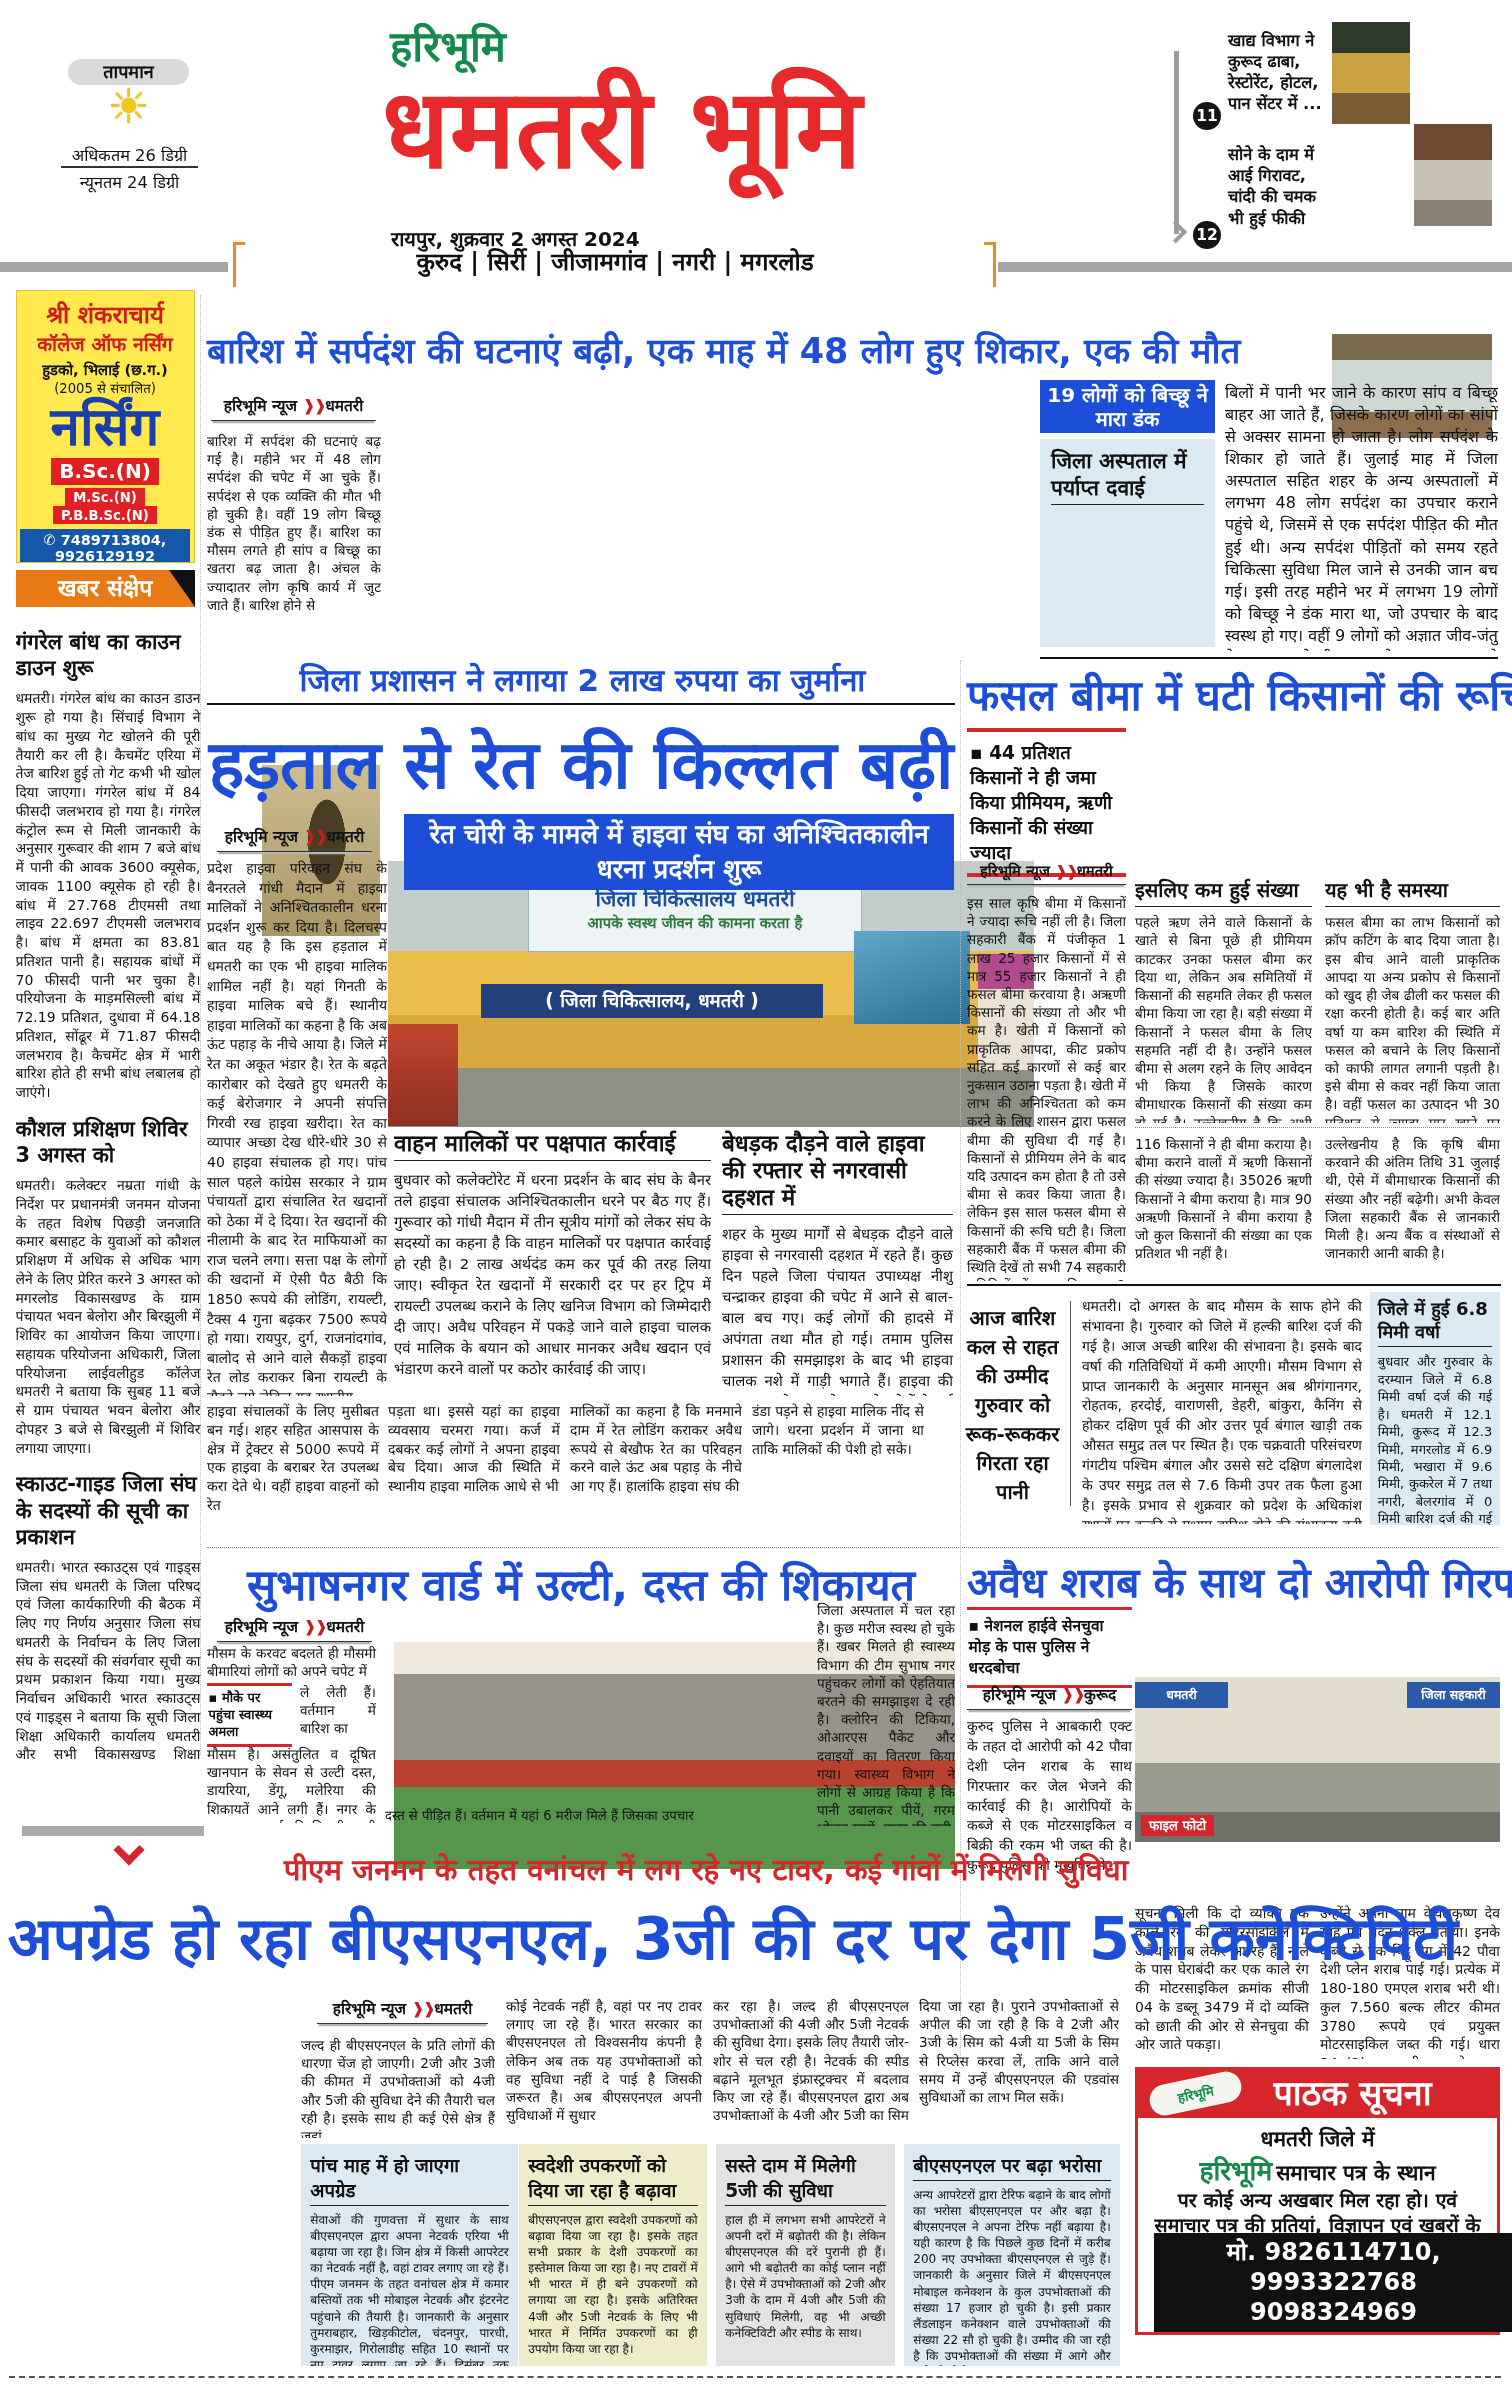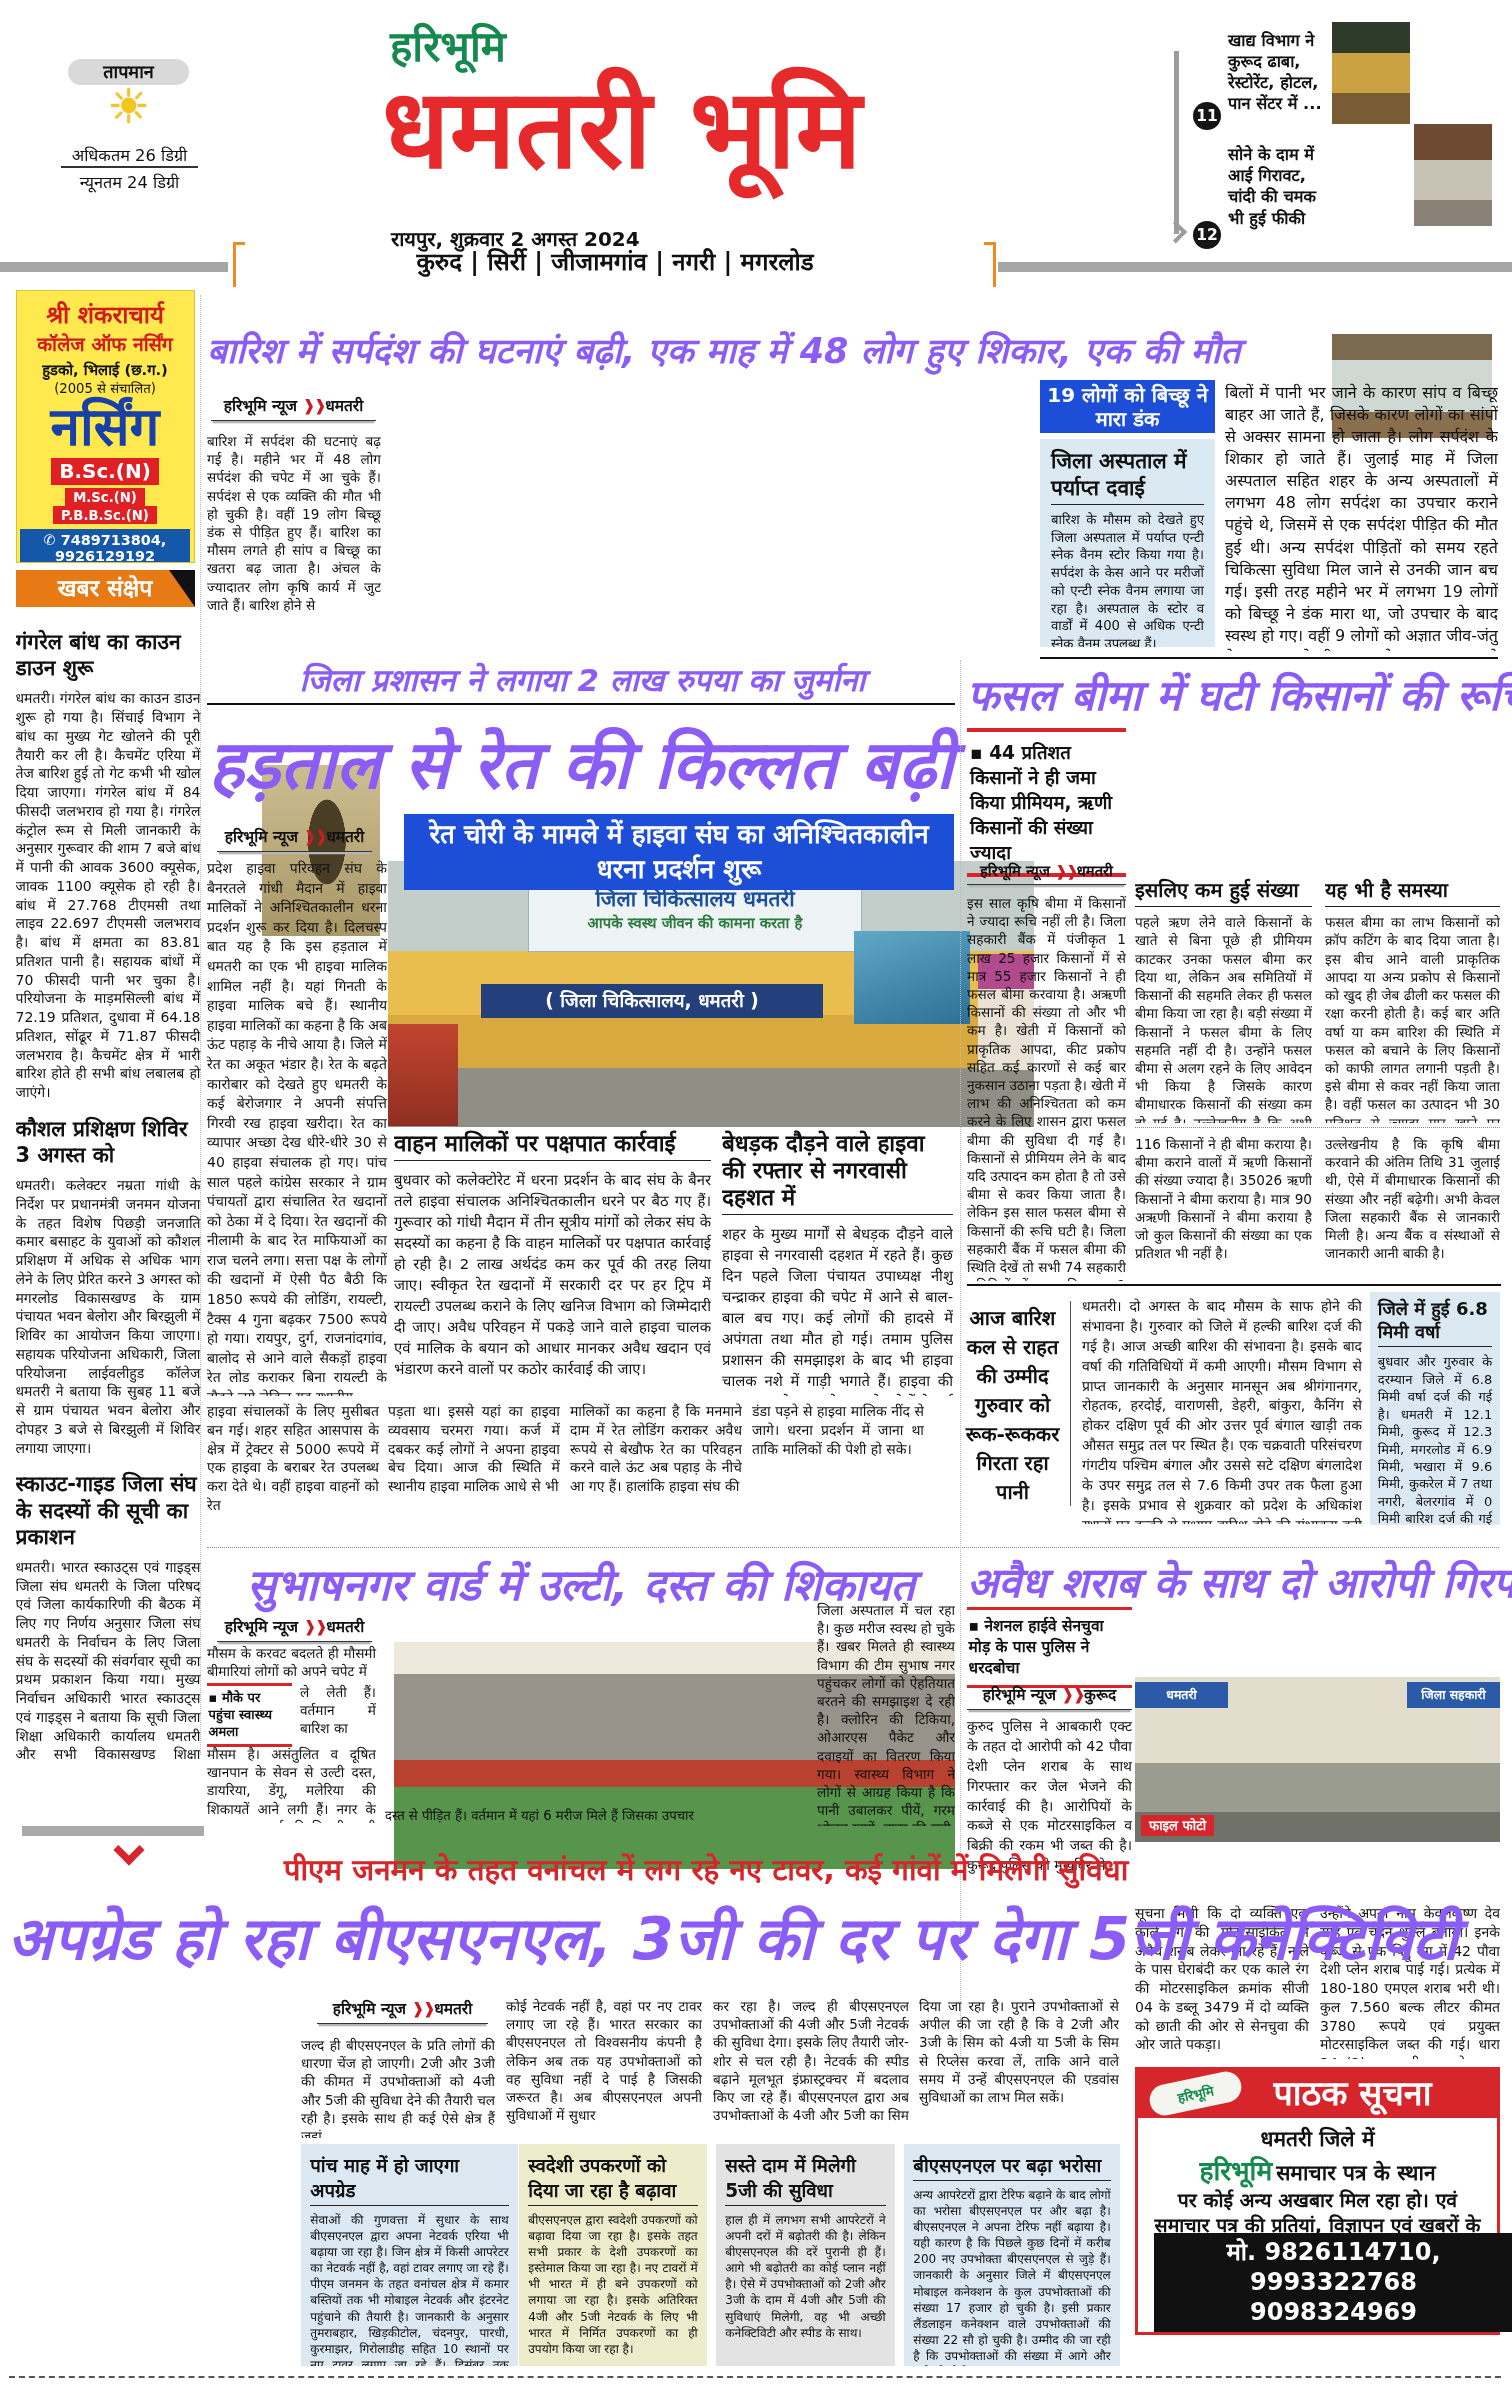--- a/index.html
+++ b/index.html
@@ -10,21 +10,21 @@
   .ct{text-align:center;}
   .ovh{overflow:hidden;}
   .bl{font-weight:bold;font-size:15.5px;text-align:center;border-bottom:1.6px solid #333;
       box-shadow:0 3.9px 0 -1.6px #b5b5b5;padding-bottom:3.9px;}
   .chev{color:#c91c22;font-weight:bold;letter-spacing:-1.6px;}
   .chev::before{content:"❱❱";}
   .rule{background:#111;}
   .dot{border-top:1.6px dotted #888;}
   .dash{border-top:2.3px dashed #555;}
   .vdot{border-left:1.6px dotted #bbb;}
-  .headline{font-weight:bold;color:#8b5cf6;white-space:nowrap;font-style:italic;}
+  .headline{font-weight:bold;color:#1d4ed8;white-space:nowrap;}
   .redbox{background:#1d4ed8;color:#fff;font-weight:bold;display:flex;align-items:center;justify-content:center;}
   .bluebox{background:#dbe9f3;}
   .boxtitle{font-weight:bold;border-bottom:1.6px solid #222;padding-bottom:3.1px;margin-bottom:6.2px;}
   .photo{position:relative;overflow:hidden;}
   .cap-chip{position:absolute;left:6.2px;bottom:6.2px;background:#d6252b;color:#fff;
             font-weight:bold;font-size:13.2px;padding:1.6px 7.8px;}
   .numcirc{width:28px;height:28px;border-radius:50%;background:#151515;color:#fff;
            display:flex;align-items:center;justify-content:center;font-weight:bold;font-size:15.5px;margin-top:46px;}
   .bracket-l{width:12.4px;height:45px;border-left:3.9px solid #f08a20;border-top:3.9px solid #f08a20;}
   .bracket-r{width:12.4px;height:45px;border-right:3.9px solid #f08a20;border-top:3.9px solid #f08a20;}
@@ -119,21 +119,20 @@
     </div>
     <div class="abs ct" style="left:93px;top:123px;width:342px;height:34px;background:#24407c;color:#fff;font-weight:bold;font-size:18.6px;line-height:34px;">( जिला चिकित्सालय, धमतरी )</div>
     <div class="abs" style="left:466px;top:70px;width:116px;height:93px;background:linear-gradient(160deg,#5fa8c9,#2e6f96);"></div>
     <div class="abs" style="left:590px;top:93px;width:56px;height:116px;background:linear-gradient(#b24a8e 0 30%,#e9e2d5 30%);"></div>
     <div class="abs" style="left:0;top:163px;width:70px;height:102px;background:linear-gradient(#c2442e,#8f2f22);"></div>
   </div>
 
   <div class="abs redbox ct" style="left:1040px;top:380px;width:175px;height:53px;font-size:20px;line-height:1.2;padding:0 4.7px;">19 लोगों को बिच्छू ने मारा डंक</div>
   <div class="abs bluebox ovh" style="left:1040px;top:439px;width:175px;height:208px;padding:9.3px 11px;">
     <div class="boxtitle" style="font-size:21px;line-height:1.25;">जिला अस्पताल में पर्याप्त दवाई</div>
-    <div class="jt" style="font-size:13.2px;">बारिश के मौसम को देखते हुए जिला अस्पताल में पर्याप्त एन्टी स्नेक वैनम स्टोर किया गया है। सर्पदंश के केस आने पर मरीजों को एन्टी स्नेक वैनम लगाया जा रहा है। अस्पताल के स्टोर व वार्डों में 400 से अधिक एन्टी स्नेक वैनम उपलब्ध हैं।</div>
   </div>
   <div class="abs jt ovh" style="left:1225px;top:382px;width:273px;height:269px;font-size:16px;line-height:1.38;">बिलों में पानी भर जाने के कारण सांप व बिच्छू बाहर आ जाते हैं, जिसके कारण लोगों का सांपों से अक्सर सामना हो जाता है। लोग सर्पदंश के शिकार हो जाते हैं। जुलाई माह में जिला अस्पताल सहित शहर के अन्य अस्पतालों में लगभग 48 लोग सर्पदंश का उपचार कराने पहुंचे थे, जिसमें से एक सर्पदंश पीड़ित की मौत हुई थी। अन्य सर्पदंश पीड़ितों को समय रहते चिकित्सा सुविधा मिल जाने से उनकी जान बच गई। इसी तरह महीने भर में लगभग 19 लोगों को बिच्छू ने डंक मारा था, जो उपचार के बाद स्वस्थ हो गए। वहीं 9 लोगों को अज्ञात जीव-जंतु ने काटा था। वे भी उपचार के पश्चात स्वस्थ हो चुके हैं।</div>
   <div class="abs rule" style="left:1040px;top:657px;width:458px;height:2.3px;"></div>
 
   <div class="abs headline ct" style="left:233px;top:658px;width:699px;font-size:31px;">जिला प्रशासन ने लगाया 2 लाख रुपया का जुर्माना</div>
   <div class="abs rule" style="left:207px;top:703px;width:748px;height:1.6px;"></div>
   <div class="abs headline ct" style="left:207px;top:716px;width:748px;font-size:67px;">हड़ताल से रेत की किल्लत बढ़ी</div>
 
   <div class="abs bl" style="left:217px;top:825px;width:155px;">
     <span>हरिभूमि न्यूज</span>

